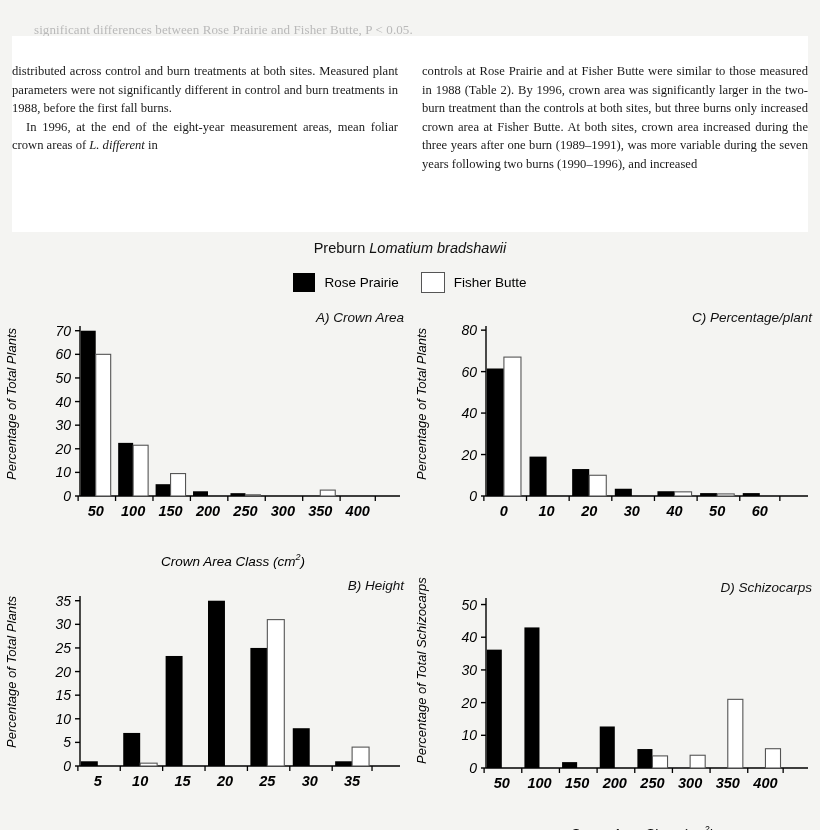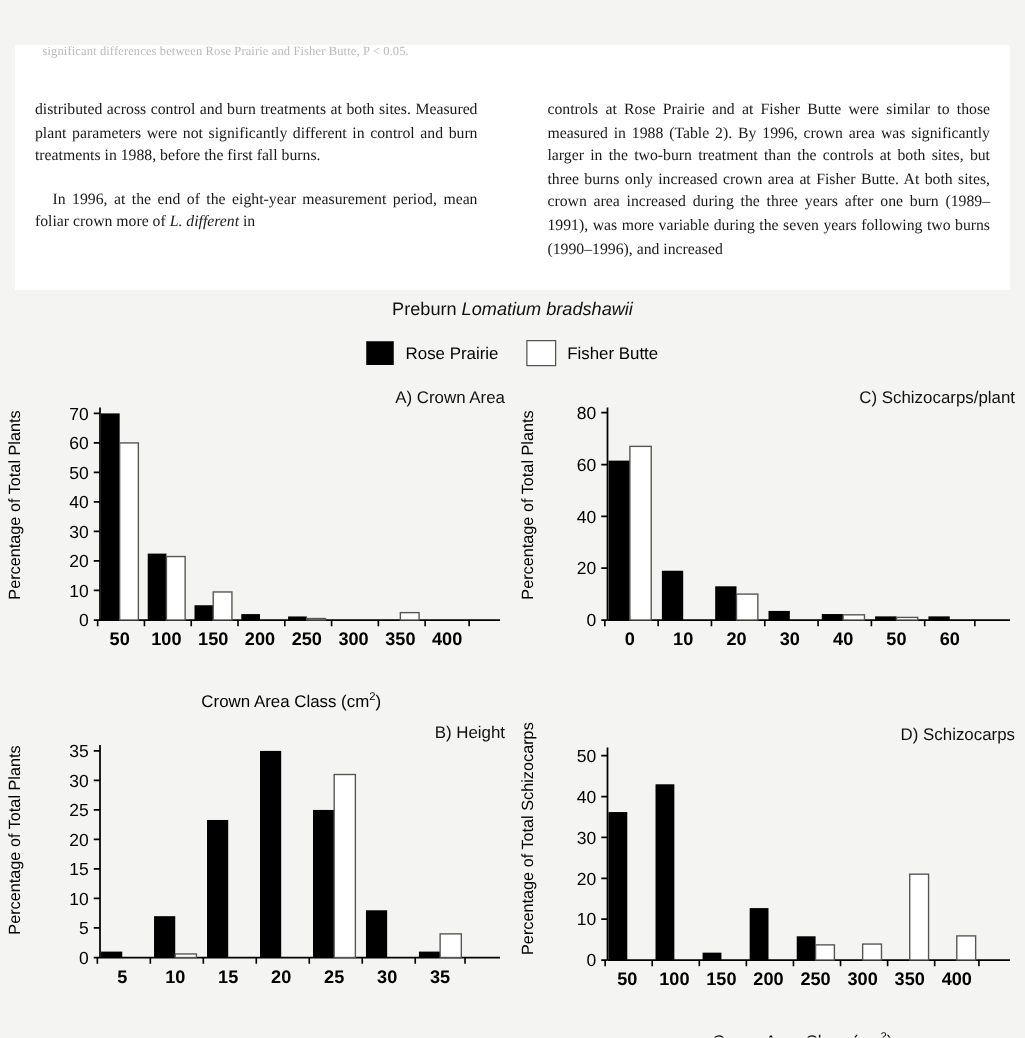--- a/index.html
+++ b/index.html
@@ -21,26 +21,26 @@
     position: absolute;
     left: 12px;
     top: 36px;
     width: 796px;
     height: 196px;
     background: #ffffff;
   }
   #cut-text-strip {
     position: absolute;
     left: 34px;
-    top: 36px;
+    top: 22px;
     width: 480px;
     height: 14px;
     overflow: hidden;
     font-family: "Liberation Serif", serif;
-    font-size: 10px;
+    font-size: 13px;
     color: #b9b9b9;
     white-space: nowrap;
     letter-spacing: 0.1px;
   }
   #article {
     position: absolute;
     left: 12px;
     top: 62px;
     width: 796px;
     display: flex;
@@ -48,21 +48,21 @@
     font-family: "Liberation Serif", serif;
     font-size: 12.6px;
     line-height: 18.6px;
     color: #1a1a1a;
   }
   .col {
     width: 386px;
     text-align: justify;
     text-justify: inter-word;
   }
-  .col p { margin: 16px; }
+  .col p { margin: 0; }
   .heading-it {
     text-align: center;
     font-style: italic;
     margin: 16px 0 8px 0 !important;
     font-size: 12.8px;
   }
   .indent { text-indent: 14px; }
   .it { font-style: italic; }
 
   
@@ -103,21 +103,21 @@
   }
 
   
   #panels {
     position: absolute;
     left: 0;
     top: 72px;
     width: 820px;
     height: 520px;
   }
-  .panel { position: absolute; }
+  .panel { position: absolute; font-style: italic; }
   #panel-a { left: 2px;   top: 0px;   width: 408px; height: 260px; }
   #panel-c { left: 412px; top: 0px;   width: 406px; height: 260px; }
   #panel-b { left: 2px;   top: 268px; width: 408px; height: 262px; }
   #panel-d { left: 412px; top: 258px; width: 406px; height: 262px; margin-top: 12px; }
 
   .panel-label {
     position: absolute;
     right: 6px;
     top: 2px;
     font-size: 13.5px;
@@ -151,21 +151,21 @@
 </head>
 <body>
 
 <div id="page-sheet"></div>
 
 <div id="cut-text-strip">significant differences between Rose Prairie and Fisher Butte, P &lt; 0.05.</div>
 
 <div id="article">
   <div class="col">
     <p>distributed across control and burn treatments at both sites. Measured plant parameters were not significantly different in control and burn treatments in 1988, before the first fall burns.</p>
-    <p class="indent"><span>In 1996, at the end of the eight-year measurement period, mean foliar crown more of </span><span class="it">L. different</span><span> in</span></p>
+    <p class="indent"><span>In 1996, at the end of the eight-year measurement areas, mean foliar crown areas of </span><span class="it">L. different</span><span> in</span></p>
   </div>
   <div class="col">
     <p>controls at Rose Prairie and at Fisher Butte were similar to those measured in 1988 (Table 2). By 1996, crown area was significantly larger in the two-burn treatment than the controls at both sites, but three burns only increased crown area at Fisher Butte. At both sites, crown area increased during the three years after one burn (1989–1991), was more variable during the seven years following two burns (1990–1996), and increased</p>
   </div>
 </div>
 
 <div id="figure">
 
   <div id="fig-title">
     <span>Preburn </span><span class="it">Lomatium bradshawii</span>
@@ -233,21 +233,21 @@
             <rect x="131.14619883040936" y="137.23611111111111" width="14.970760233918128" height="50.763888888888886" fill="#ffffff" stroke="#555" stroke-width="1.1"></rect>
             <rect x="168.57309941520467" y="165.56944444444446" width="14.970760233918128" height="22.430555555555543" fill="#ffffff" stroke="#555" stroke-width="1.1"></rect>
             <rect x="243.4269005847953" y="186.81944444444446" width="14.970760233918128" height="1.180555555555543" fill="#ffffff" stroke="#555" stroke-width="1.1"></rect>
             <rect x="318.280701754386" y="182.09722222222223" width="14.970760233918128" height="5.9027777777777715" fill="#ffffff" stroke="#555" stroke-width="1.1"></rect>
           </g>
         </svg>
       <div class="xlabel">Crown Area Class (cm<sup style="font-size: 9px;">2</sup>)</div>
     </div>
 
     <div class="panel" id="panel-c">
-      <div class="panel-label">C) Schizocarps/plant</div>
+      <div class="panel-label">C) Percentage/plant</div>
       <div class="ylabel">Percentage of Total Plants</div>
       <svg class="plot-svg" id="svg-c" width="406" height="230">
           <g>
             <line x1="74" y1="18" x2="74" y2="188" stroke="#000" stroke-width="1.4"></line>
             <line x1="74" y1="188" x2="396" y2="188" stroke="#000" stroke-width="1.4"></line>
             <line x1="69" y1="188" x2="74" y2="188" stroke="#000" stroke-width="1.4"></line>
             <text x="65" y="193" text-anchor="end" class="tick-text">0</text>
             <line x1="69" y1="146.53658536585365" x2="74" y2="146.53658536585365" stroke="#000" stroke-width="1.4"></line>
             <text x="65" y="151.53658536585365" text-anchor="end" class="tick-text">20</text>
             <line x1="69" y1="105.07317073170732" x2="74" y2="105.07317073170732" stroke="#000" stroke-width="1.4"></line>

